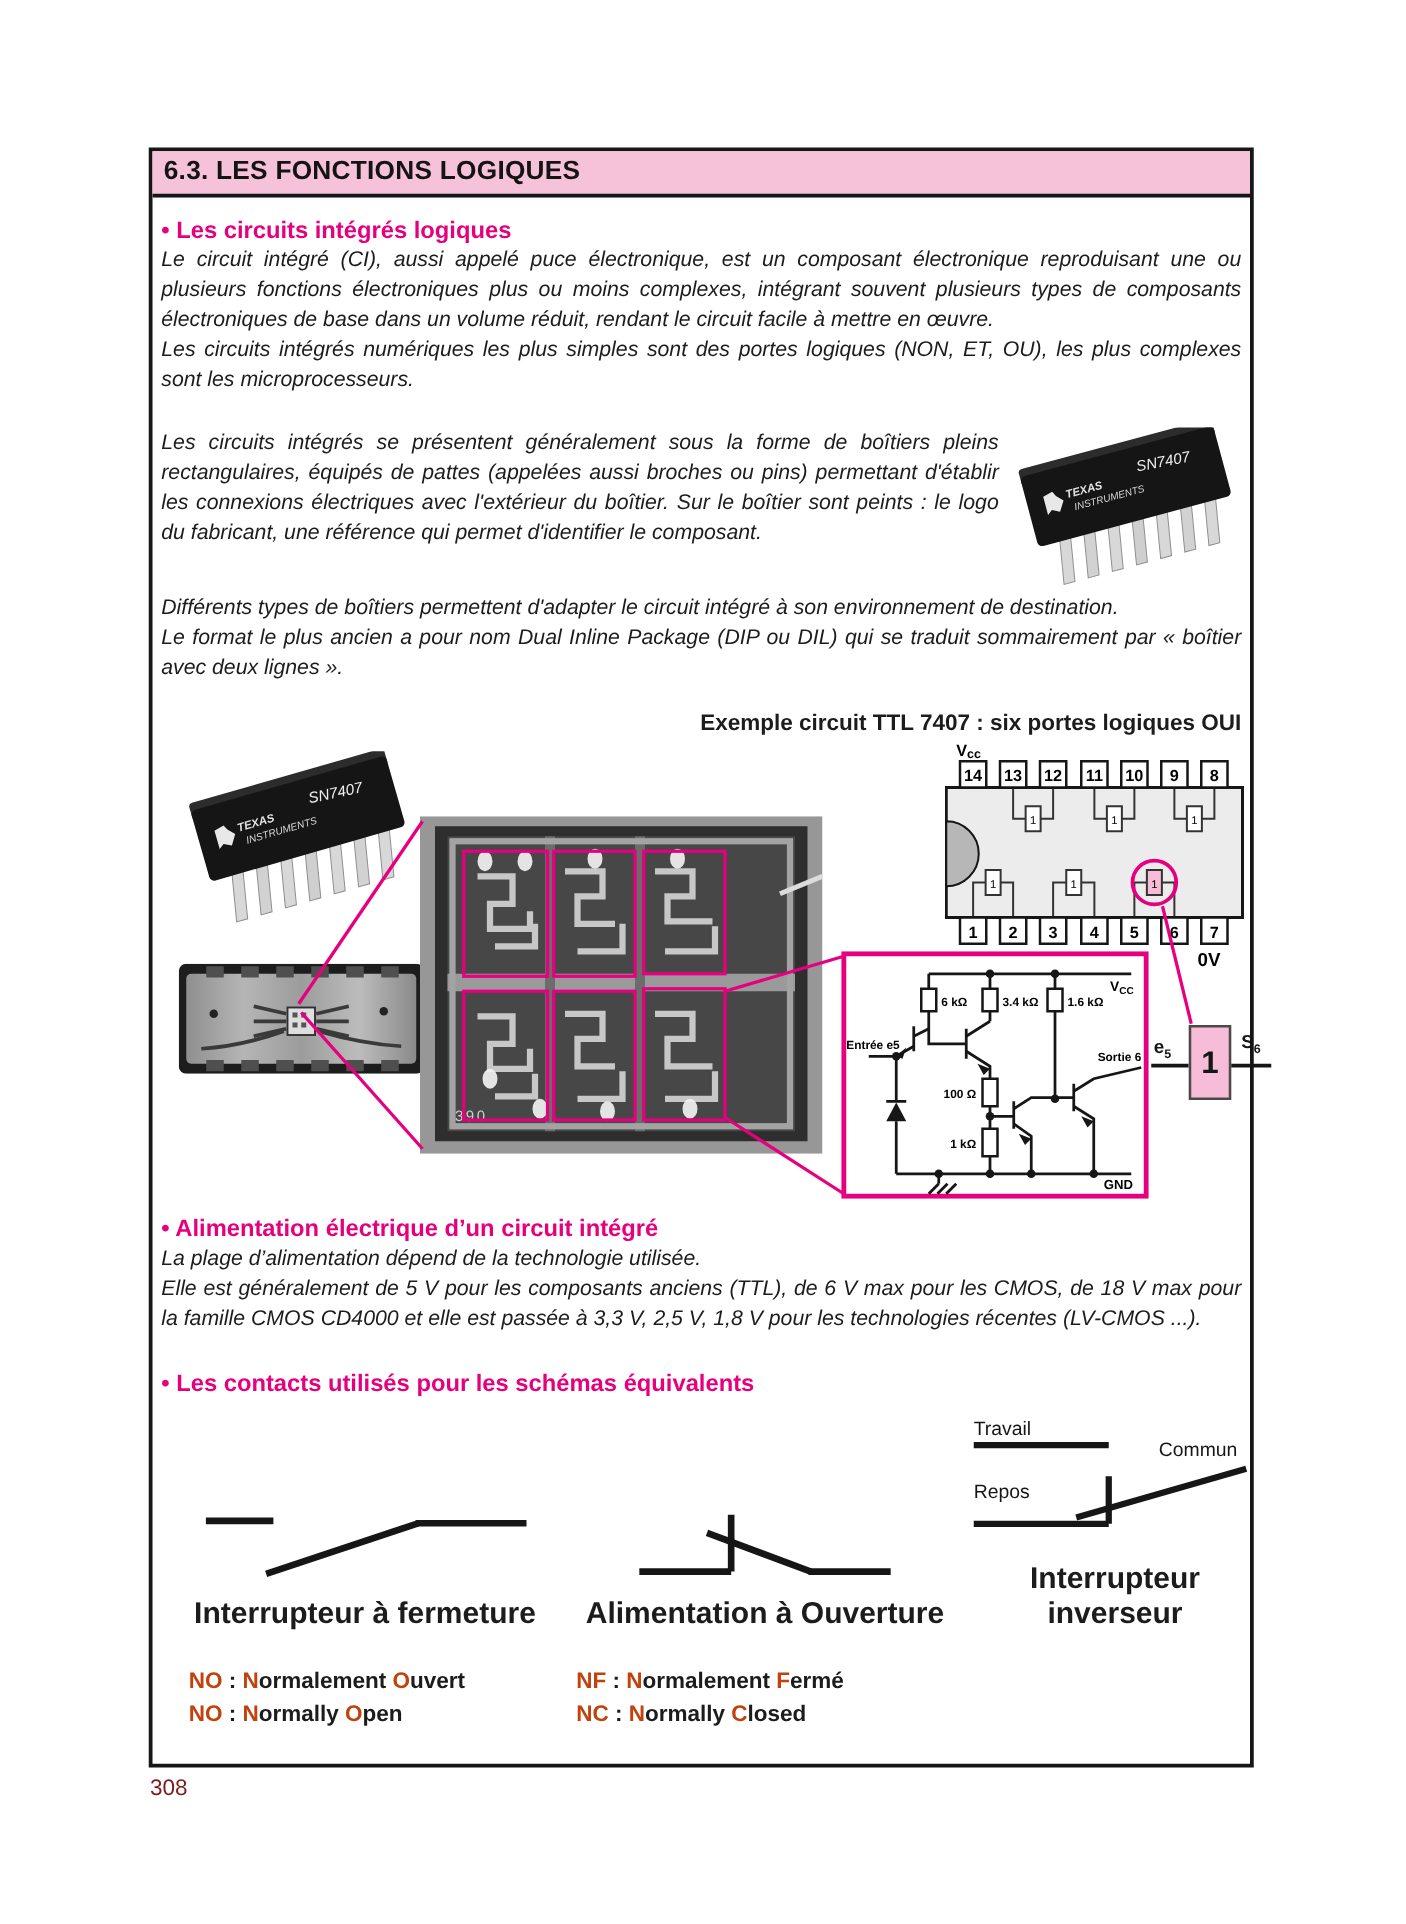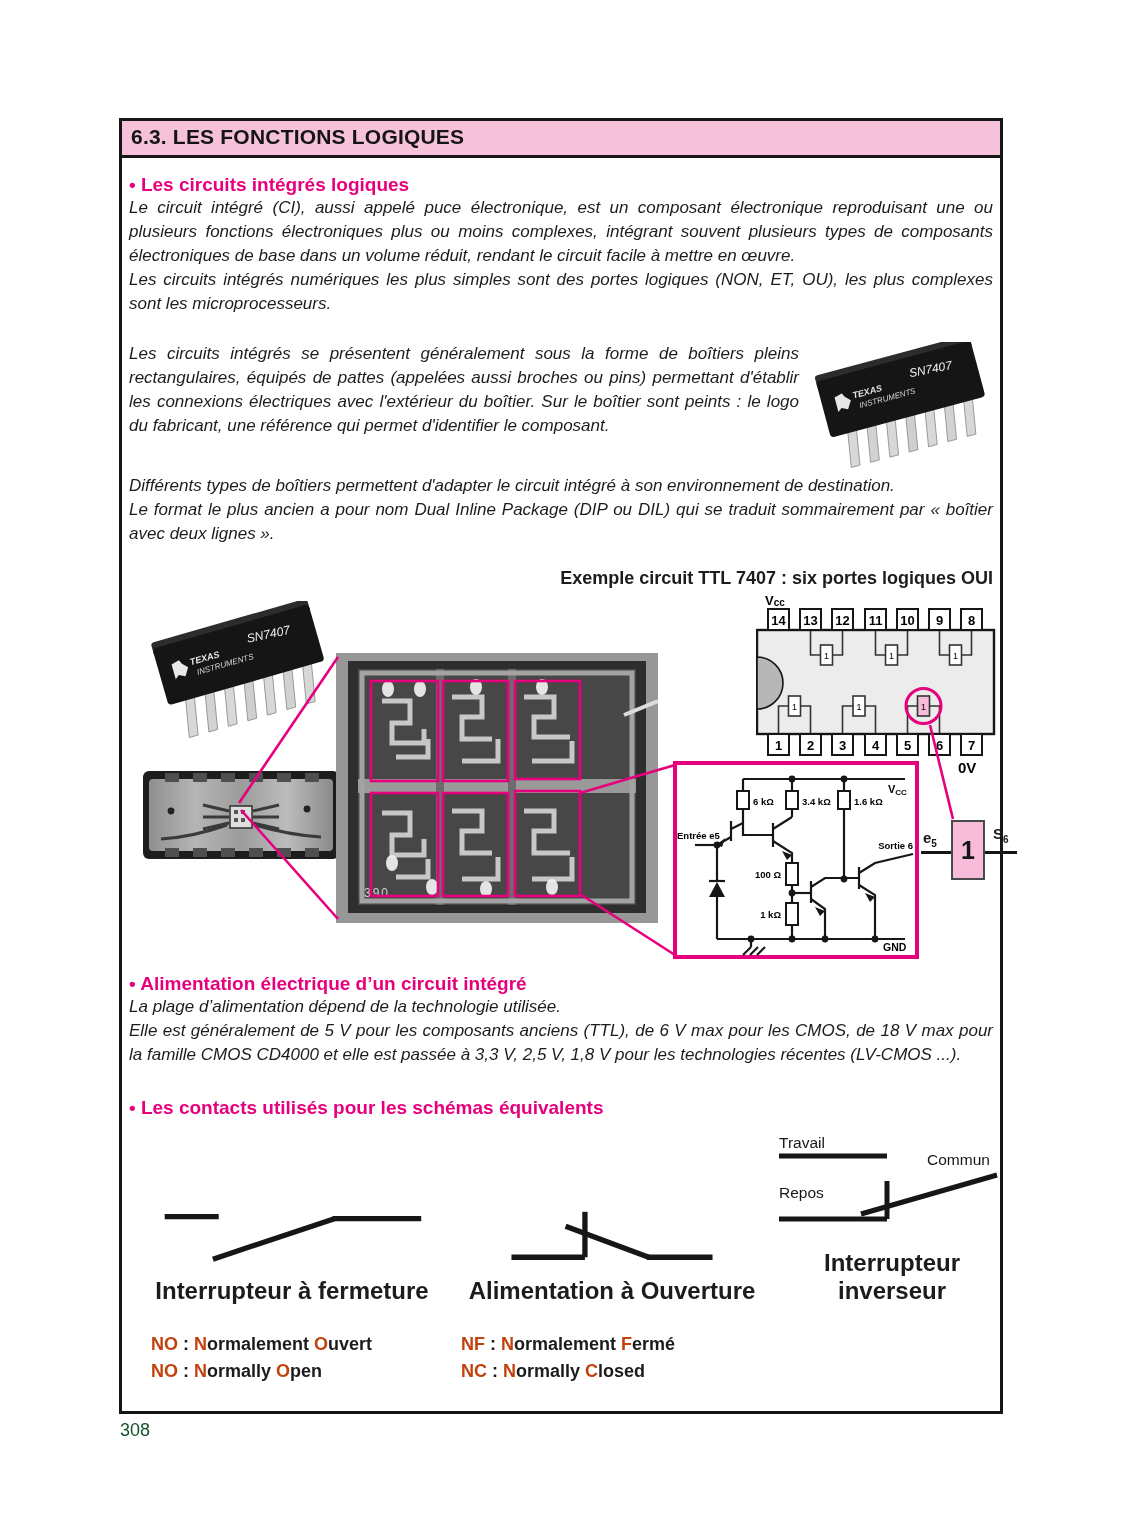--- a/index.html
+++ b/index.html
@@ -34,21 +34,21 @@
         font-size:25px;font-weight:bold;color:#161616;}
   .sublbl{position:absolute;font-size:15px;font-weight:bold;color:#161616;}
   .sublbl sub{font-size:10px;}
   .lbl-e{left:2px;top:11px;} .lbl-s{left:72px;top:7px;}
   
   .switch-row{display:grid;grid-template-columns:310px 330px 1fr;margin-top:16px;padding:0 8px;}
   .sw-cell{display:flex;flex-direction:column;align-items:center;justify-content:flex-end;}
   .sw-label{font-size:24px;font-weight:bold;margin-top:12px;text-align:center;}
   .abbrev-row{display:grid;grid-template-columns:310px 330px 1fr;margin-top:26px;padding:0 8px;}
   .abbrev{font-size:18px;font-weight:bold;line-height:27px;padding-left:14px;}
-  .page-number{position:absolute;left:120px;top:1420px;font-size:18px;color:#14532d;}
+  .page-number{position:absolute;left:120px;top:1420px;font-size:18px;color:#7f1d1d;}
   svg text{font-family:"Liberation Sans",sans-serif;}
 </style>
 </head>
 <body>
 
 <div class="page">
   <div class="content-box">
 
     <div class="header-bar">6.3. LES FONCTIONS LOGIQUES</div>
 

